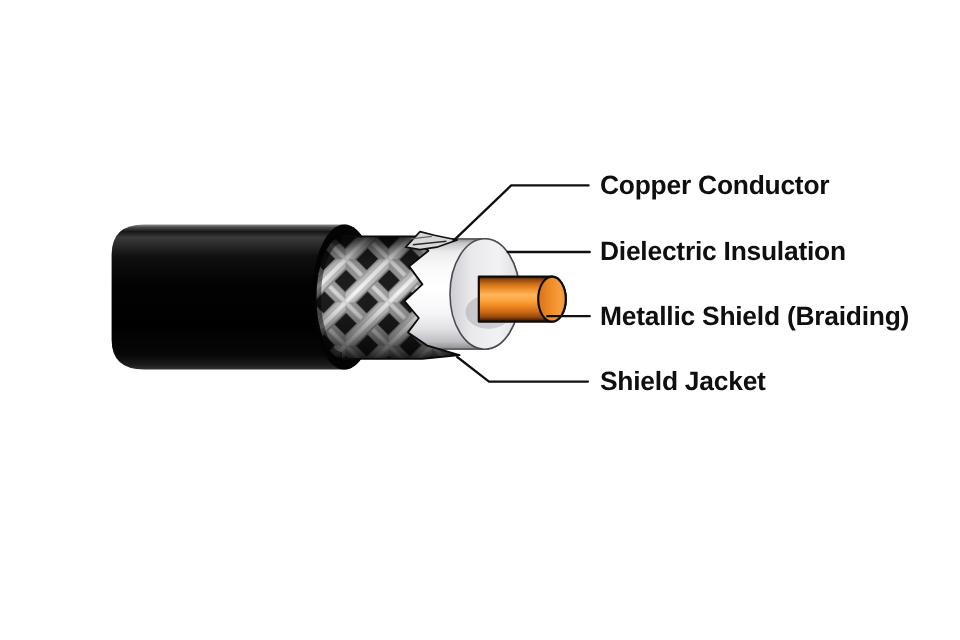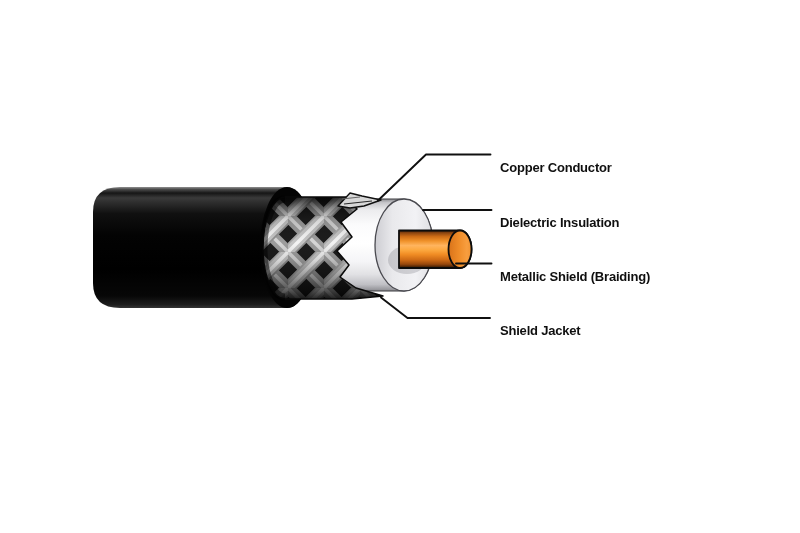--- a/index.html
+++ b/index.html
@@ -10,25 +10,24 @@
     background: #ffffff;
     overflow: hidden;
     font-family: "Liberation Sans", sans-serif;
   }
   .stage svg { position: absolute; left: 0; top: 0; }
   .lbl {
     position: absolute;
     left: 500px;
     white-space: nowrap;
     font-weight: 700;
-    font-size: 13px;
+    font-size: 22px;
     line-height: 22px;
     letter-spacing: -0.2px;
     color: #0f0f0f;
-    margin-top: 13px;
   }
   .lbl-1 { top: 144px; }
   .lbl-2 { top: 199px; }
   .lbl-3 { top: 253px; }
   .lbl-4 { top: 307px; }
 </style>
 </head>
 <body>
 
 <div class="stage">

